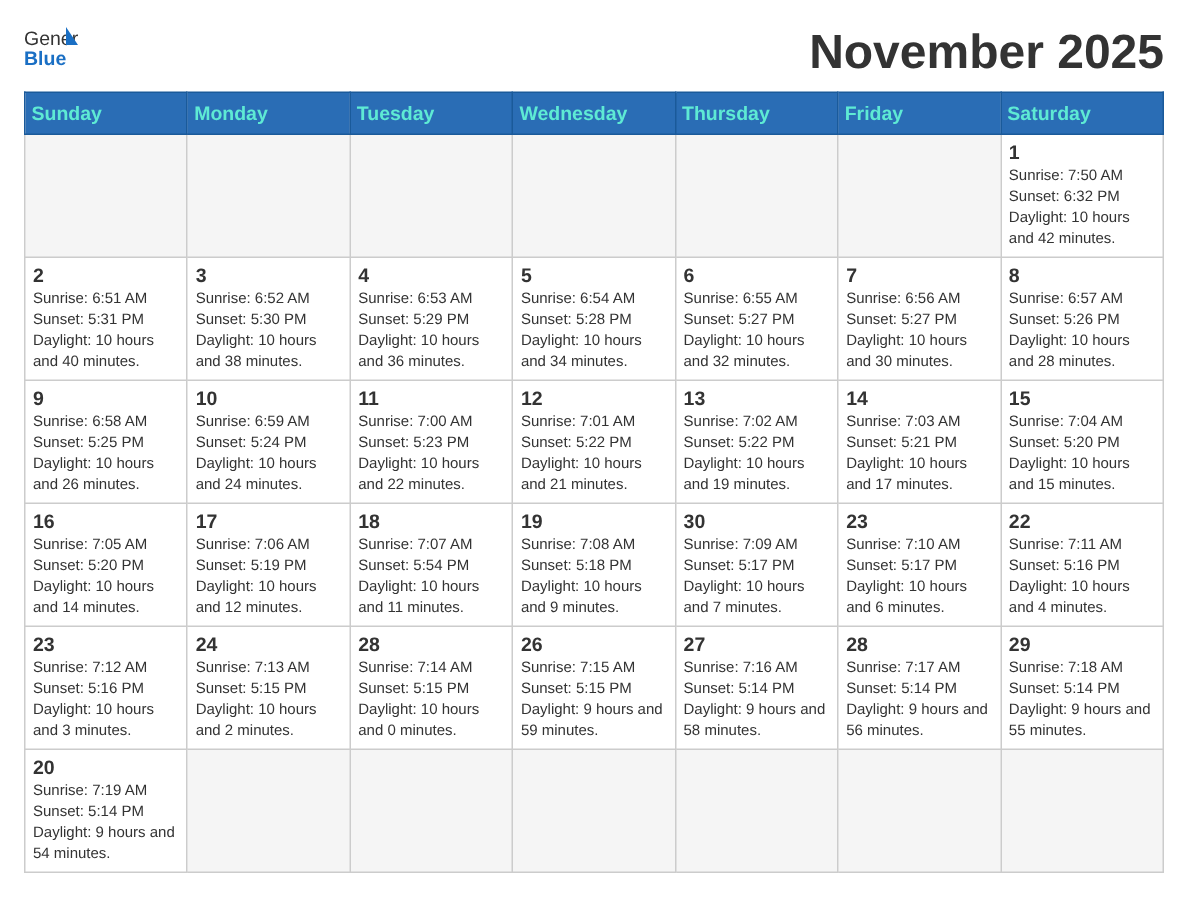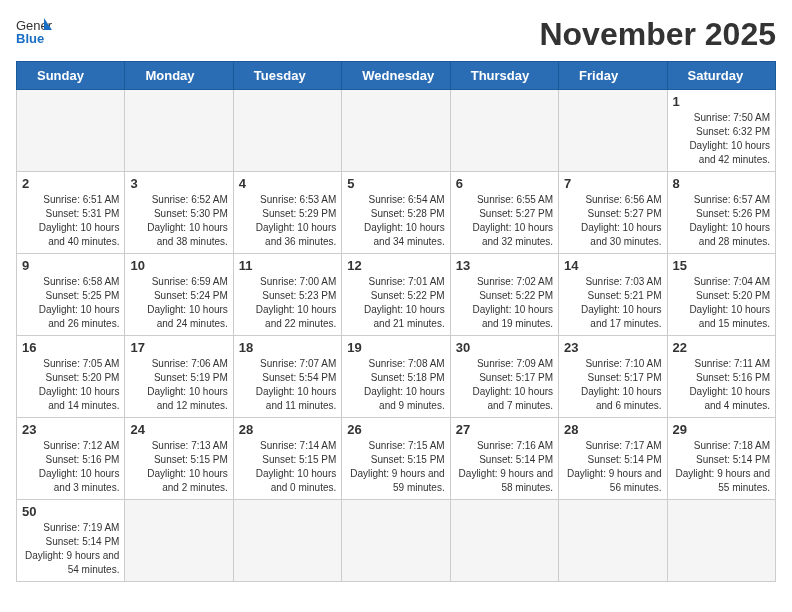--- a/index.html
+++ b/index.html
@@ -37,24 +37,24 @@
       font-size: 14px;
       color: #555;
     }
     table {
       width: 100%;
       border-collapse: collapse;
       table-layout: fixed;
     }
     thead tr th {
       background-color: #2a6db5;
-      color: #ffffff;
+      color: #5eead4;
       font-size: 13px;
       font-weight: bold;
-      padding: 6px 20px;
+      padding: 6px 4px;
       text-align: left;
       border: 1px solid #1a5a9a;
     }
     tbody tr td {
       border: 1px solid #ccc;
       vertical-align: top;
       padding: 4px 5px;
       font-size: 10.5px;
       color: #333;
       height: 78px;
@@ -63,21 +63,20 @@
     .day-number {
       font-size: 13px;
       font-weight: bold;
       display: block;
       margin-bottom: 2px;
     }
     .day-info {
       font-size: 10px;
       color: #333;
       line-height: 1.4;
-      text-align: right;
     }
     .empty-cell {
       background: #f5f5f5;
     }
     tbody tr:last-child td {
       height: 70px;
     }
   </style>
 </head>
 <body>
@@ -322,21 +321,21 @@
         <td>
           <span class="day-number">29</span>
           <div class="day-info">Sunrise: 7:18 AM
 Sunset: 5:14 PM
 Daylight: 9 hours
 and 55 minutes.</div>
         </td>
       </tr>
       <tr>
         <td>
-          <span class="day-number">50</span>
+          <span class="day-number">20</span>
           <div class="day-info">Sunrise: 7:19 AM
 Sunset: 5:14 PM
 Daylight: 9 hours
 and 54 minutes.</div>
         </td>
         <td class="empty-cell"></td>
         <td class="empty-cell"></td>
         <td class="empty-cell"></td>
         <td class="empty-cell"></td>
         <td class="empty-cell"></td>

